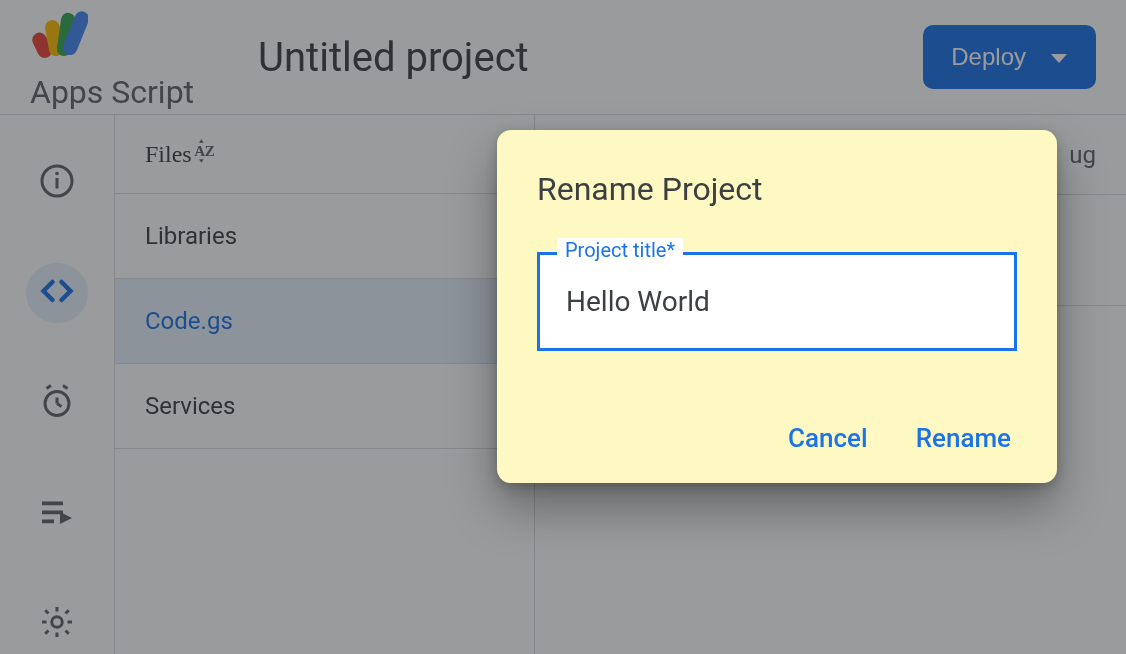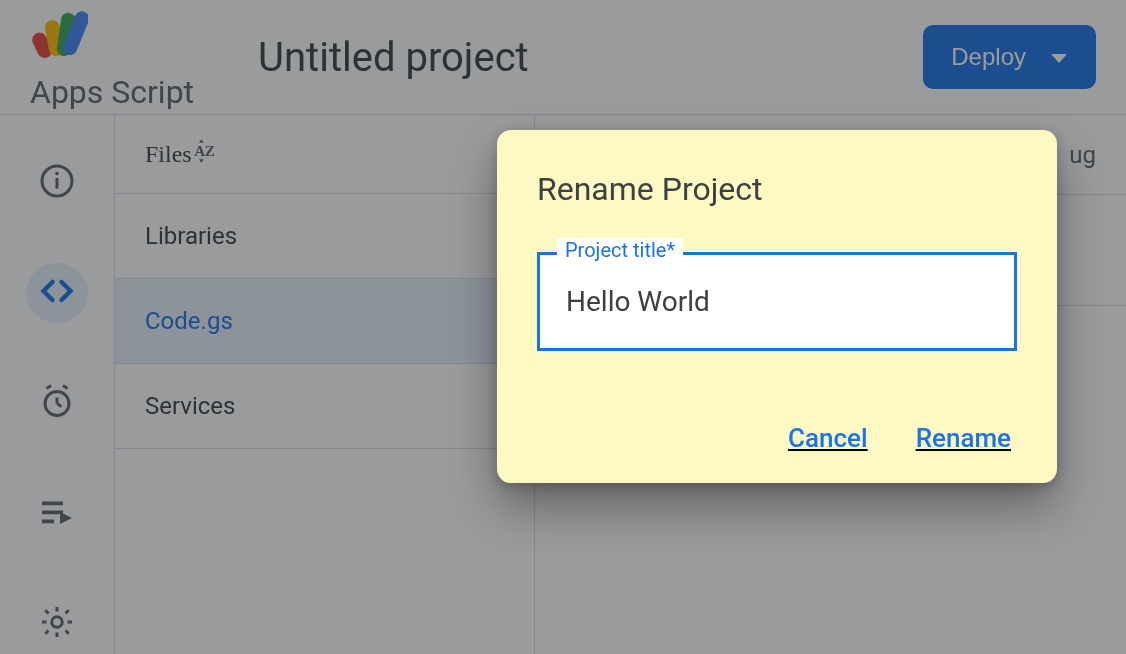--- a/index.html
+++ b/index.html
@@ -189,21 +189,20 @@
       color: #3c4043;
       outline: none;
       font-family: inherit;
     }
     .dialog-actions {
       display: flex;
       justify-content: flex-end;
       gap: 48px;
       margin-top: 72px;
       padding-right: 6px;
-      text-decoration: underline;
     }
     .text-btn {
       background: none;
       border: none;
       color: #1a73e8;
       font-size: 26px;
       font-weight: 500;
       cursor: pointer;
       font-family: inherit;
     }

